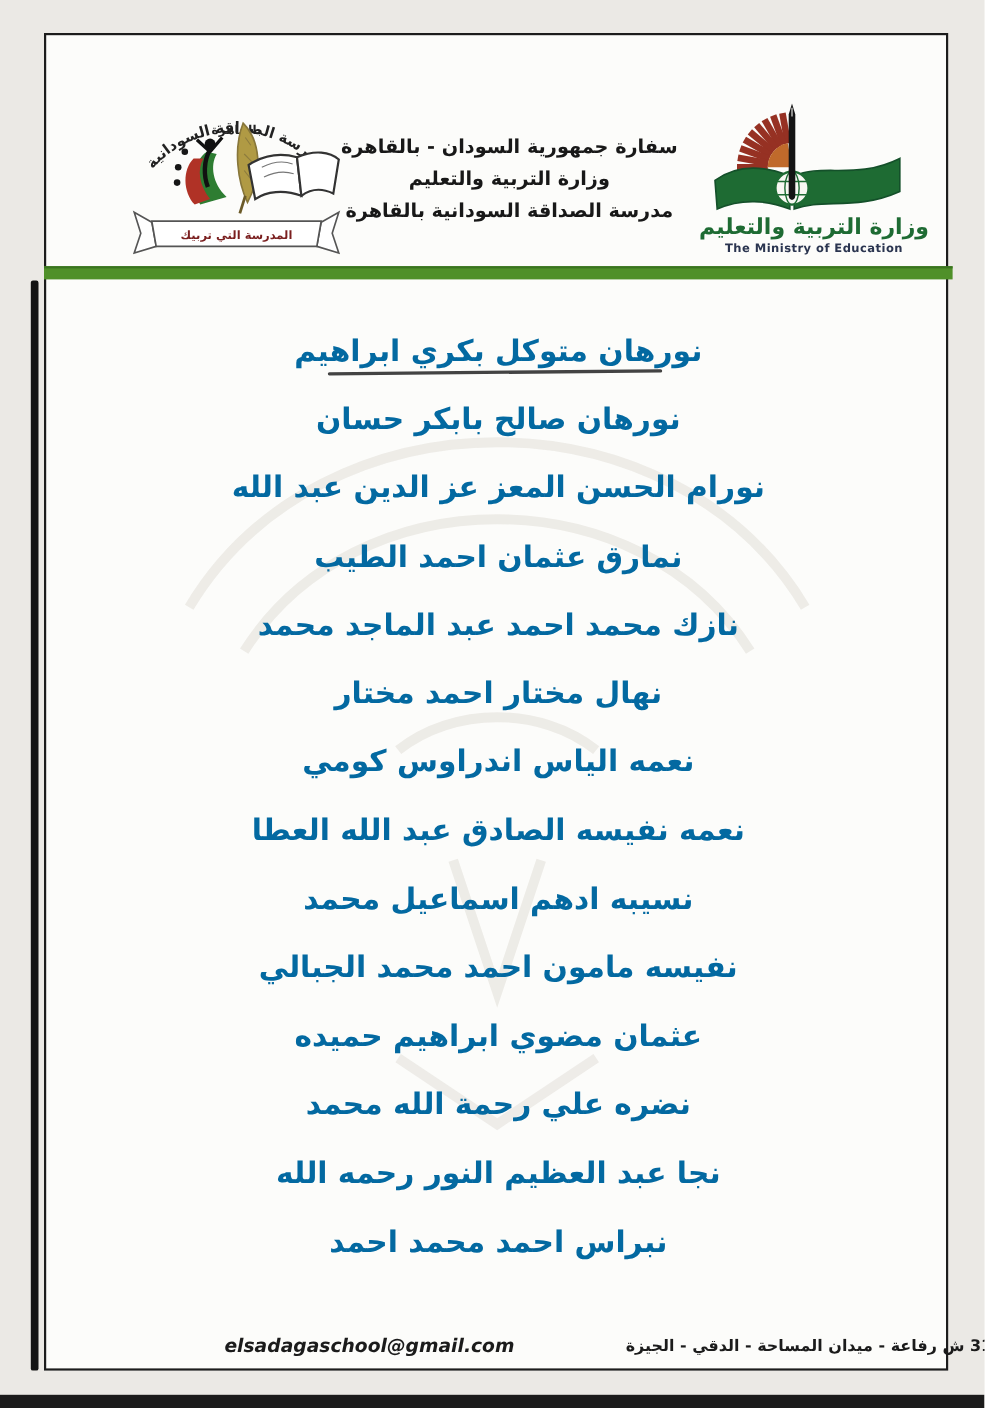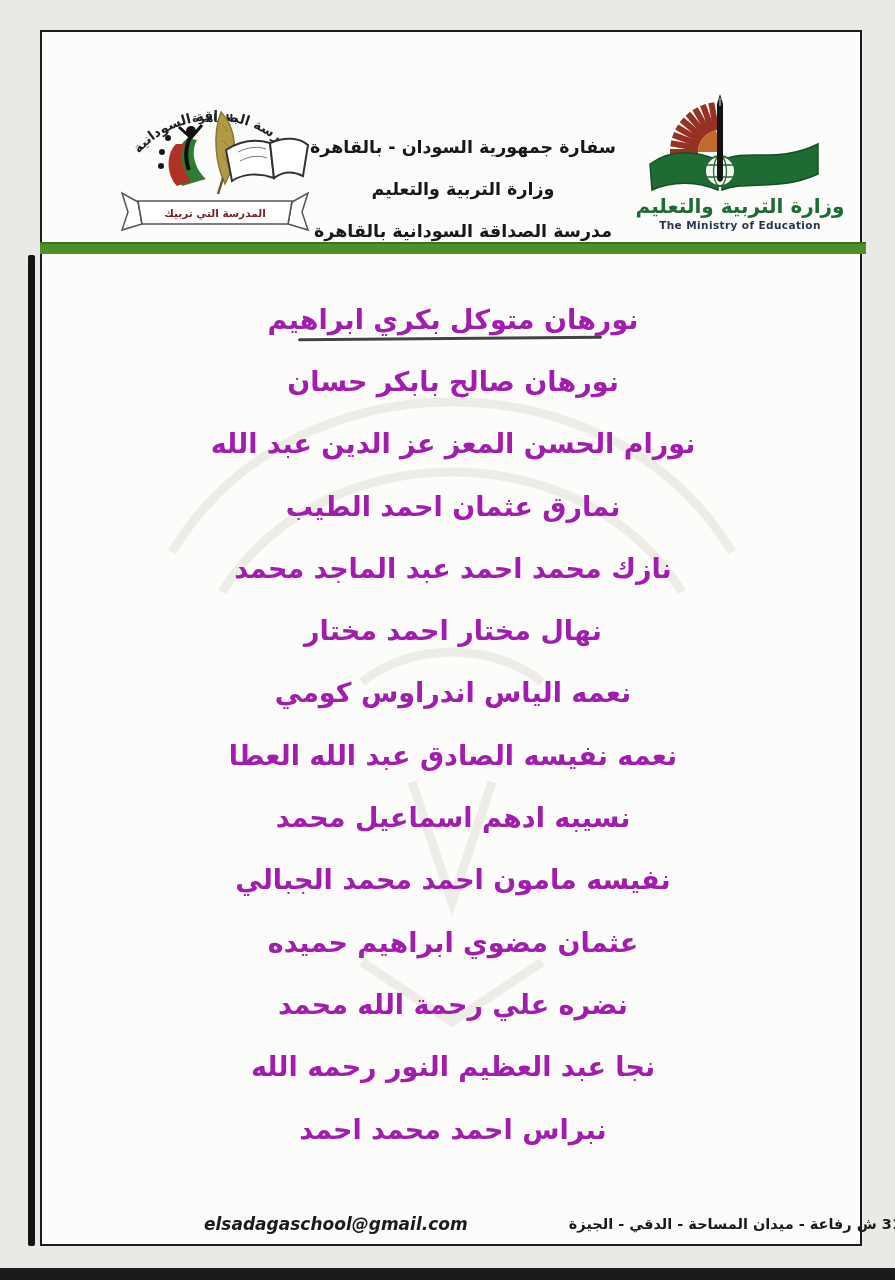--- a/index.html
+++ b/index.html
@@ -28,34 +28,34 @@
     background:#1b1b1b;
   }
   
   .school-logo { position:absolute; left:50px; top:48px; width:246px; height:160px; }
   .ministry-logo { position:absolute; left:578px; top:54px; width:240px; height:152px; }
   .center-header {
     position:absolute; left:266px; top:88px; width:310px;
     text-align:center; direction:rtl;
     font-weight:bold; color:#181818;
   }
-  .center-header .line { font-size:17.5px; line-height:29px; white-space:nowrap;margin-top:13px; }
+  .center-header .line { font-size:17.5px; line-height:29px; white-space:nowrap; }
   .green-bar {
     position:absolute; left:-2px; top:210px;
     width:826px; height:12px;
     background:#4f9029;
     border-top:2px solid #3a7420;
   }
   
   .watermark { position:absolute; left:70px; top:230px; width:680px; height:800px; pointer-events:none; }
   
   .names { position:absolute; left:0; top:256px; width:822px; direction:rtl; }
   .name-row {
     height:62.3px; display:flex; align-items:center; justify-content:center;
-    font-size:27px; font-weight:bold; color:#a21caf; white-space:nowrap;
+    font-size:27px; font-weight:bold; color:#0369a1; white-space:nowrap;
   }
   .underline-mark {
     position:absolute; left:256px; top:305px;
     width:304px; height:3px; background:#434343;
     transform:rotate(-0.5deg); border-radius:2px;
   }
   
   .footer { position:absolute; left:0; top:1174px; width:822px; height:38px;margin-left:44px; }
   .footer-email {
     position:absolute; left:118px; top:8px;

